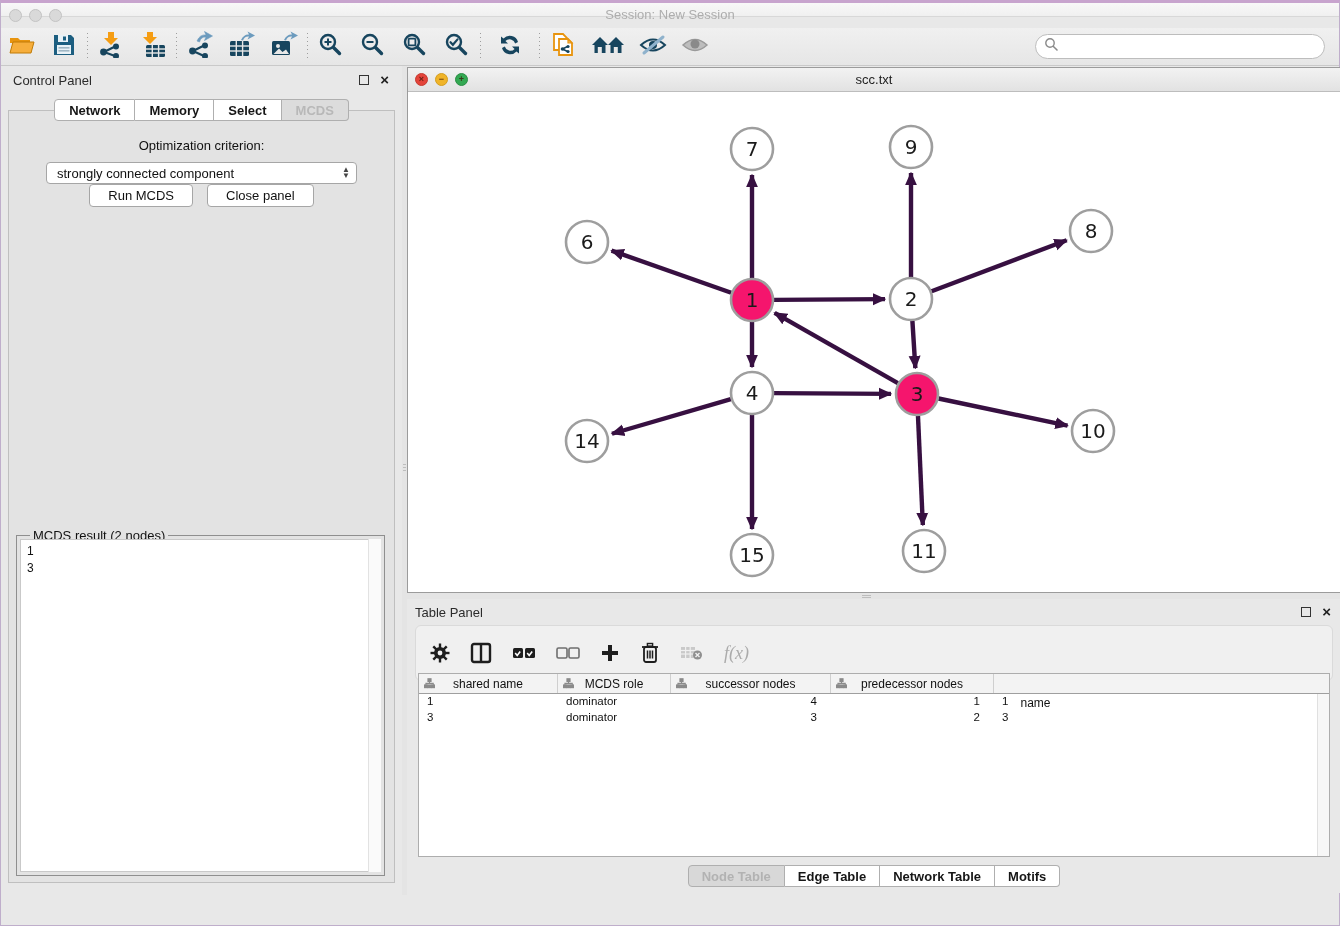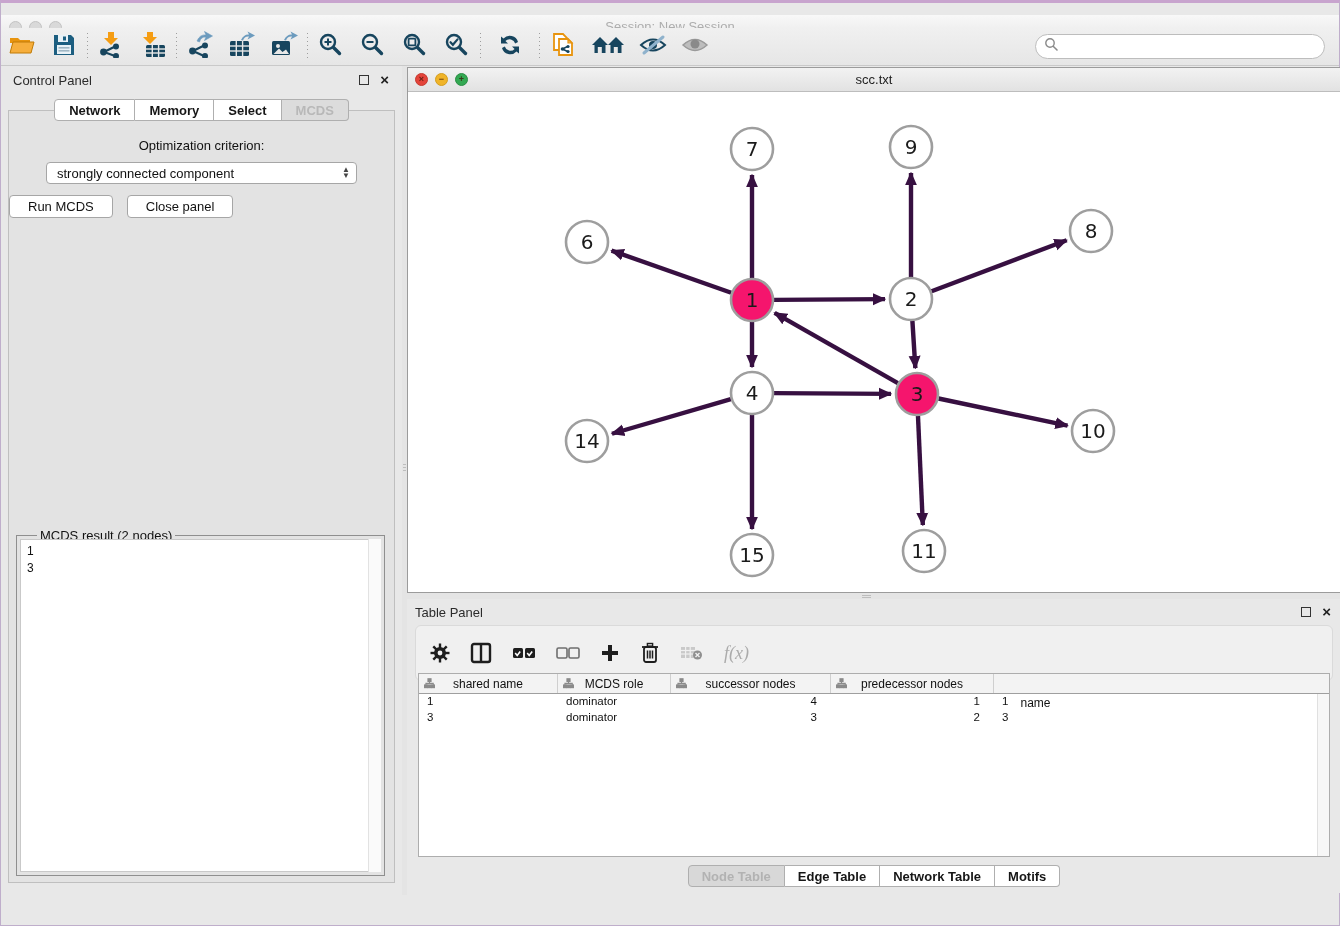--- a/index.html
+++ b/index.html
@@ -3,21 +3,21 @@
 <meta charset="utf-8">
 <style>
   * { box-sizing: border-box; margin: 0; padding: 0; }
   html,body { width:1340px; height:926px; overflow:hidden;
     font-family:"Liberation Sans", sans-serif; background:#E8E8E8; }
   .app { position:absolute; inset:0; width:1340px; height:926px;
     border-top:3px solid #C8A4CE; border-left:1px solid #BFAECB;
     border-right:1px solid #BFAECB; border-bottom:1px solid #BFAECB; background:#E8E8E8; }
 
   
-  .titlebar { position:absolute; left:0; top:12px; width:100%; height:14px;
+  .titlebar { position:absolute; left:0; top:0; width:100%; height:14px;
     background:linear-gradient(#F8F8F8,#F0F0F0); border-bottom:1px solid #D8D8D8; }
   .titlebar .title { position:absolute; left:0; right:0; top:4px; text-align:center;
     font-size:13px; color:#ADADAD; }
   .tl-dot { position:absolute; top:6px; width:13px; height:13px; border-radius:50%;
     background:#D9D9D9; border:1px solid #C3C3C3; }
 
   
   .toolbar { position:absolute; left:0; top:25px; width:100%; height:38px;
     background:linear-gradient(#F0F0F0,#E6E6E6); border-bottom:1px solid #C9C9C9;
     display:flex; align-items:center; }
@@ -46,26 +46,26 @@
   .ctab:last-child { border-radius:0 4px 4px 0; }
   .ctab.selected { background:#DCDCDC; color:#B8B8B8; }
   .cp-content { position:absolute; left:7px; right:7px; top:43px; bottom:4px;
     background:#E3E3E3; border:1px solid #BFBFBF; }
   .opt-label { margin-top:27px; text-align:center; font-size:13px; color:#111; }
   .dropdown { position:relative; margin:9px 37px 0 37px; height:22px; background:#fff;
     border:1px solid #A6A6A6; border-radius:4px; font-size:13px; color:#111;
     display:flex; align-items:center; padding-left:10px; }
   .dd-arrows { position:absolute; right:6px; top:0; height:100%; display:flex; flex-direction:column;
     justify-content:center; font-size:8px; line-height:6px; color:#444; text-align:center; }
-  .btn-row { display:flex; gap:14px; margin-top:11px; }
+  .btn-row { display:flex; justify-content:center; gap:14px; margin-top:0; }
   .cbtn { height:23px; padding:0 18px; background:#fff; border:1px solid #A6A6A6; border-radius:4px;
     font-size:13px; color:#111; display:flex; align-items:center; }
   .result-box { position:absolute; left:7px; right:9px; top:424px; bottom:6px;
     border:1px solid #8F8F8F; background:#E3E3E3; }
-  .result-legend { position:absolute; left:20px; top:-8px; background:#E3E3E3; padding:0 3px;
+  .result-legend { position:absolute; left:13px; top:-8px; background:#E3E3E3; padding:0 3px;
     font-size:13px; color:#111; }
   .result-list { position:absolute; inset:3px; background:#fff; border:1px solid #C9C9C9;
     font-size:12px; color:#111; padding:3px 6px; line-height:17px; }
   .result-scroll { position:absolute; right:3px; top:3px; bottom:3px; width:13px;
     background:#FAFAFA; border-left:1px solid #E2E2E2; }
 
   
   .vsplit { position:absolute; left:401px; top:63px; width:5px; height:829px; background:#E4E4E4; }
   .vsplit .grip, .hgrip { position:absolute; background:#BDBDBD; }
   .hsplit { position:absolute; left:406px; top:590px; width:934px; height:6px; background:#E4E4E4; }

